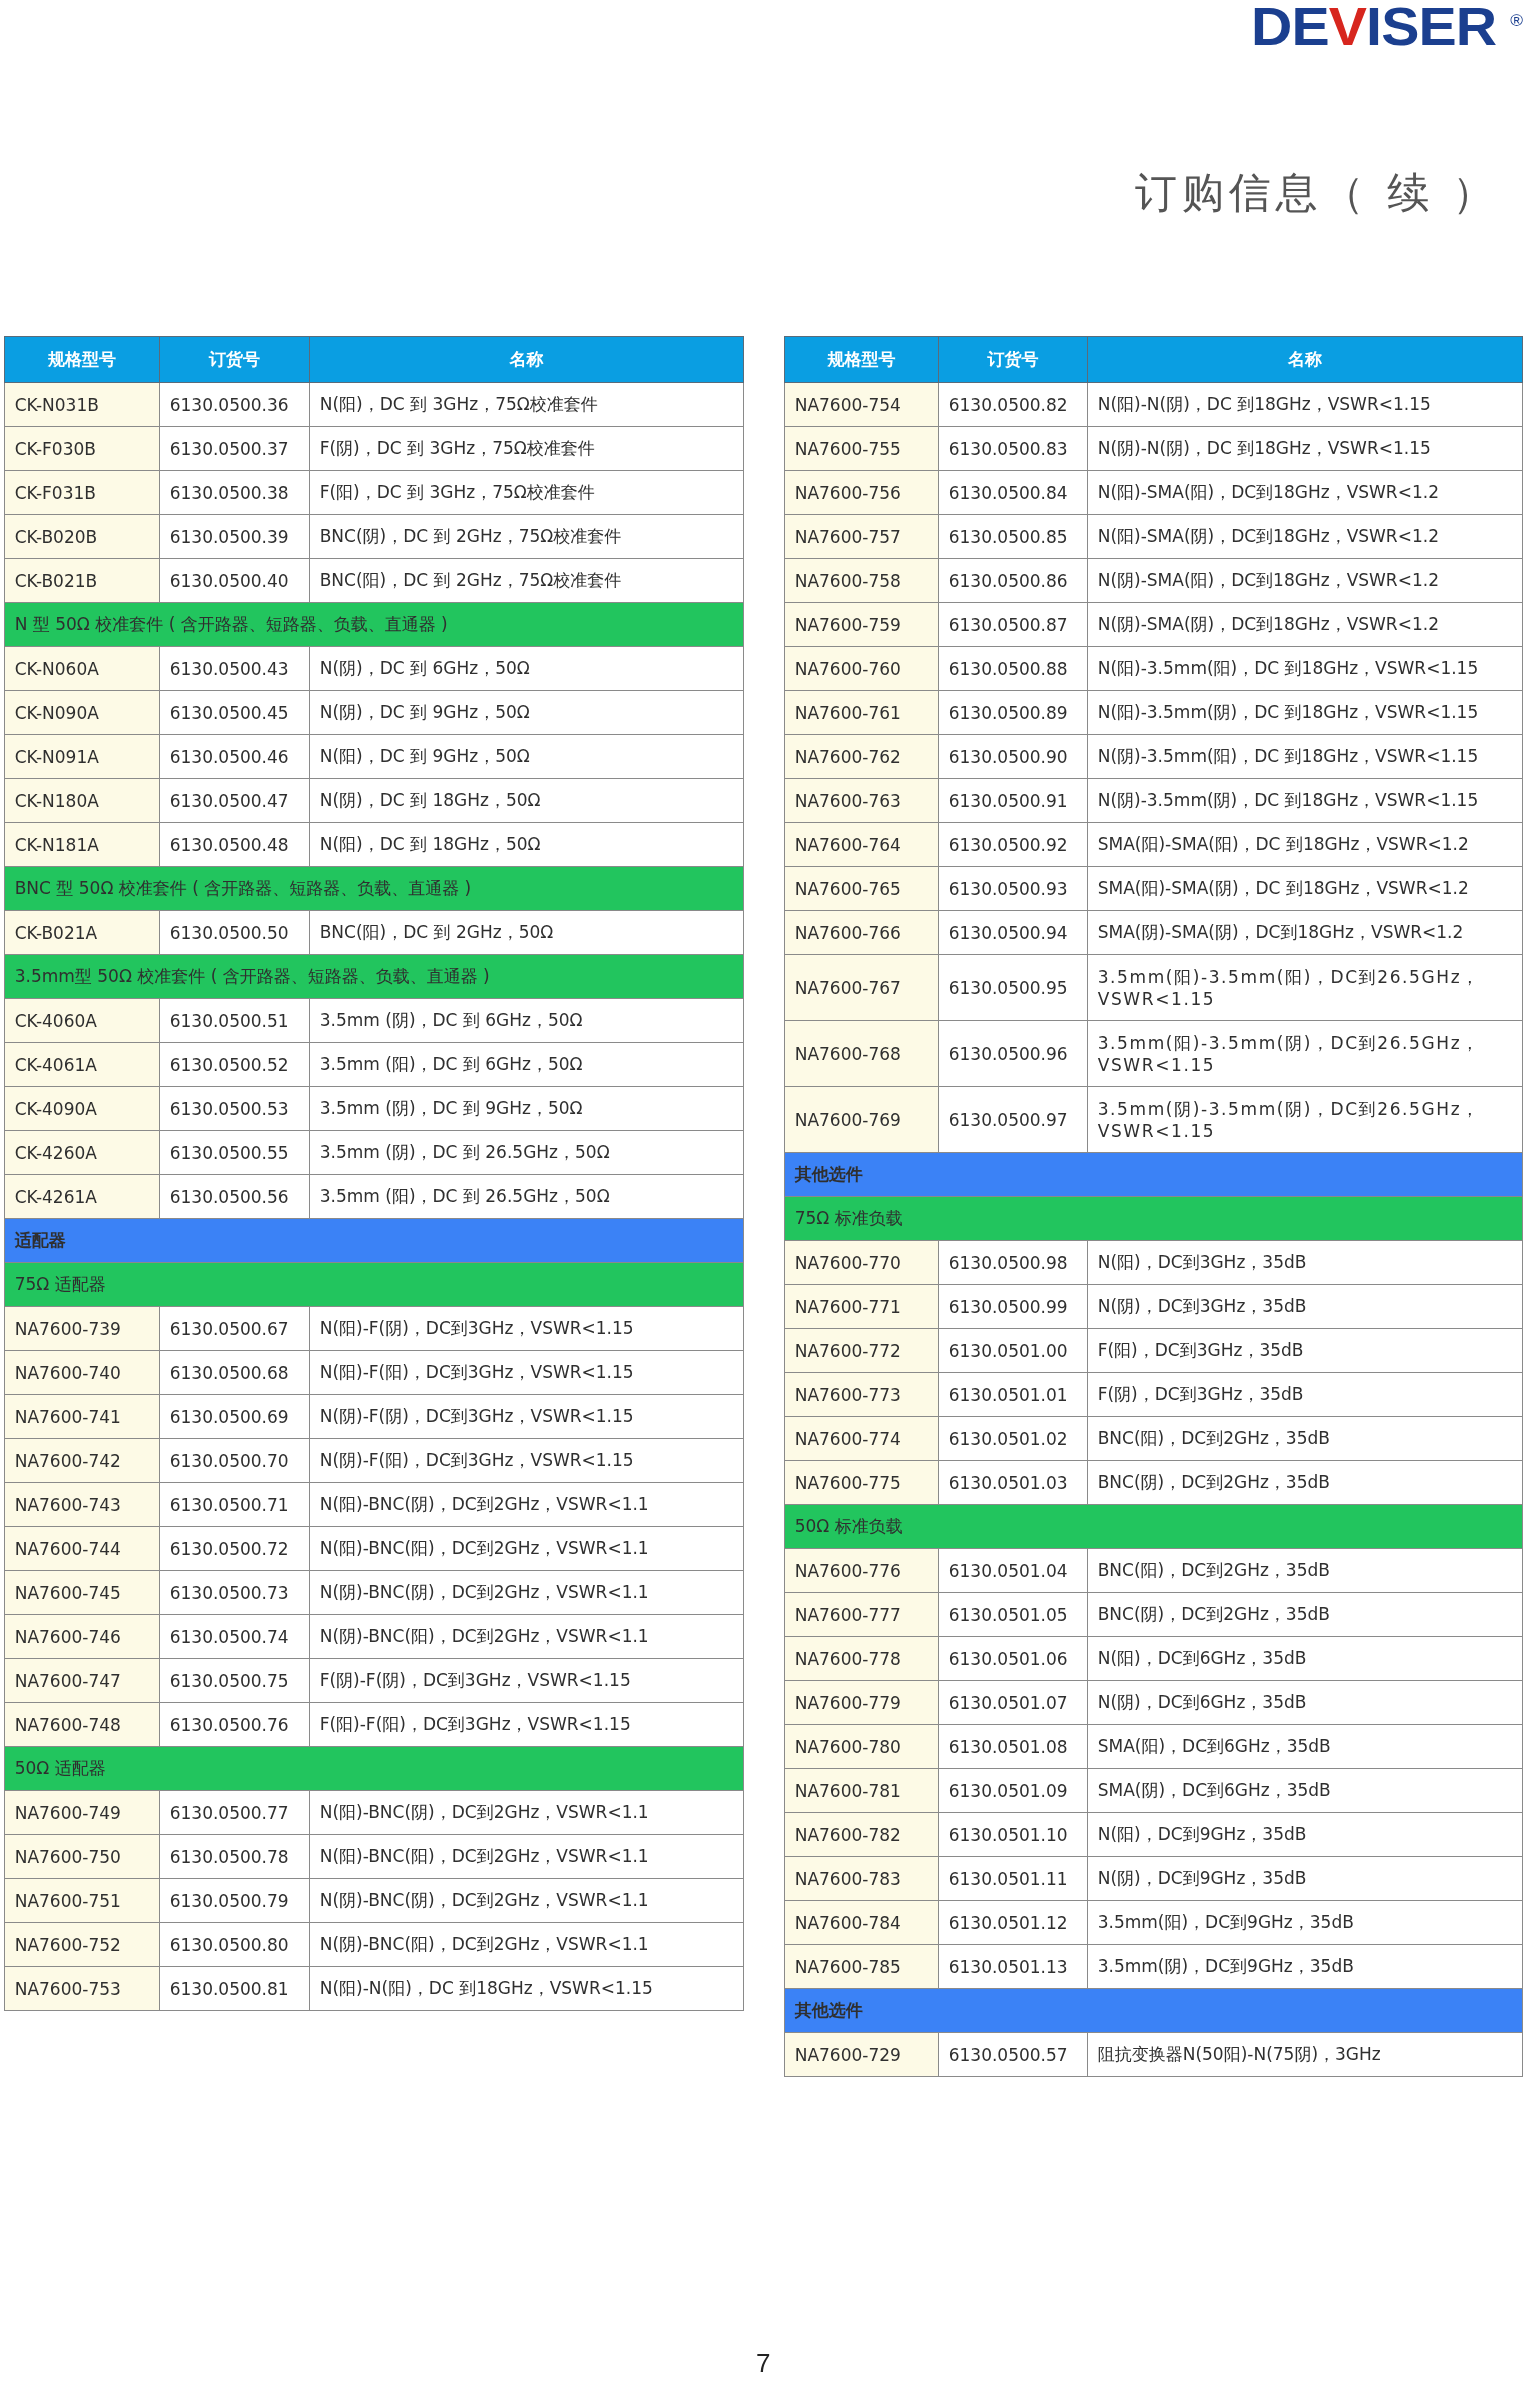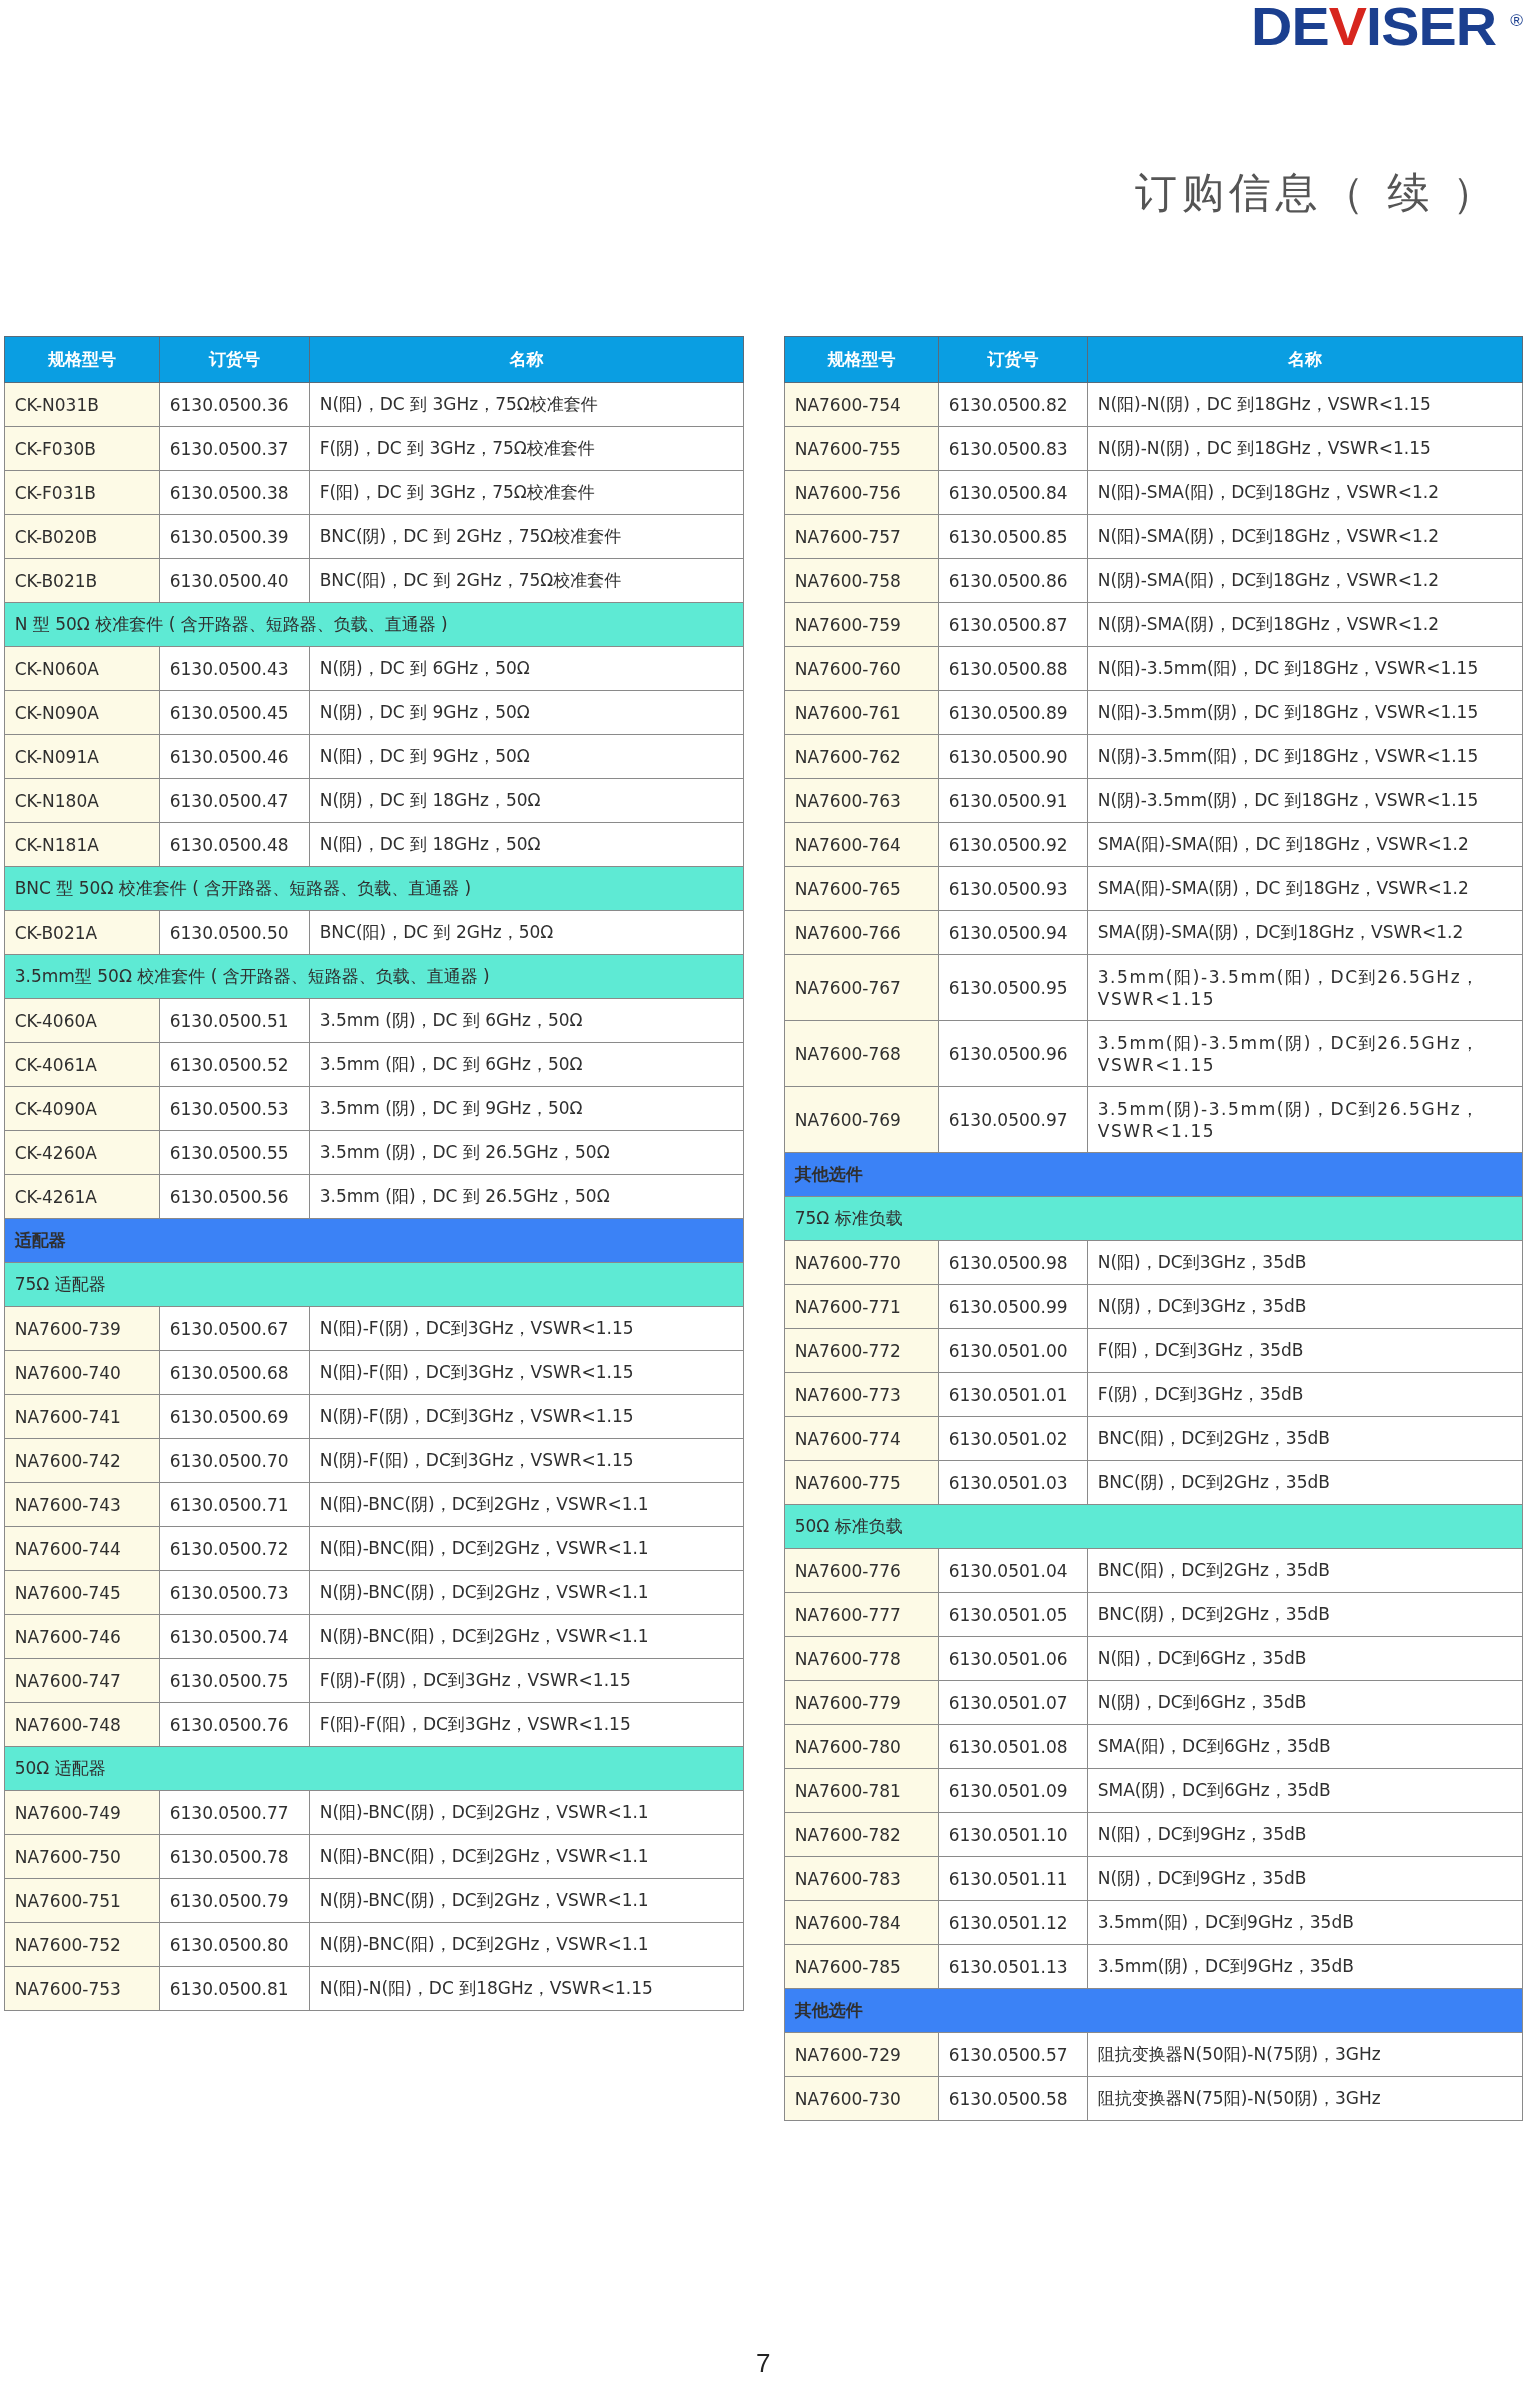--- a/index.html
+++ b/index.html
@@ -26,21 +26,21 @@
     border: 1.2px solid #5a6b7a; padding: 0;
   }
   table.order td {
     height: 43px; border: 1.2px solid #8a8a8a; padding: 0 0 0 9.7px; color: #2f2f2f;
     white-space: nowrap; vertical-align: middle;
   }
   table.order td.model { background: #fdfae6; }
   table.order td.wrap { white-space: normal; line-height: 22px; letter-spacing: 1.6px; padding-right: 8px; }
   table.order tr.tall td { height: 65px; }
   table.order tr.cat td { background: #3b82f6; font-weight: bold; }
-  table.order tr.sub td { background: #5eead4; }
+  table.order tr.sub td { background: #22c55e; }
   #left-table { left: 4px; top: 336px; width: 739px; }
   #right-table { left: 784px; top: 336px; width: 739px; }
   .page-number { position: absolute; left: 756px; top: 2348px; font-size: 26px; color: #222; font-family: "Liberation Sans", sans-serif; }
 </style>
 </head>
 <body>
 
 <div class="logo">
   <span>DE</span><span class="v">V</span><span>ISER</span>
   <span class="reg">®</span>
@@ -422,22 +422,17 @@
         <td>3.5mm(阴)，DC到9GHz，35dB</td>
       </tr>
       <tr class="cat">
         <td colspan="3">其他选件</td>
       </tr>
       <tr>
         <td class="model">NA7600-729</td>
         <td>6130.0500.57</td>
         <td>阻抗变换器N(50阳)-N(75阴)，3GHz</td>
       </tr>
-      <tr>
-        <td class="model">NA7600-730</td>
-        <td>6130.0500.58</td>
-        <td>阻抗变换器N(75阳)-N(50阴)，3GHz</td>
-      </tr>
     </tbody>
 </table>
 
 <div class="page-number">7</div>
 
 
 </body></html>

